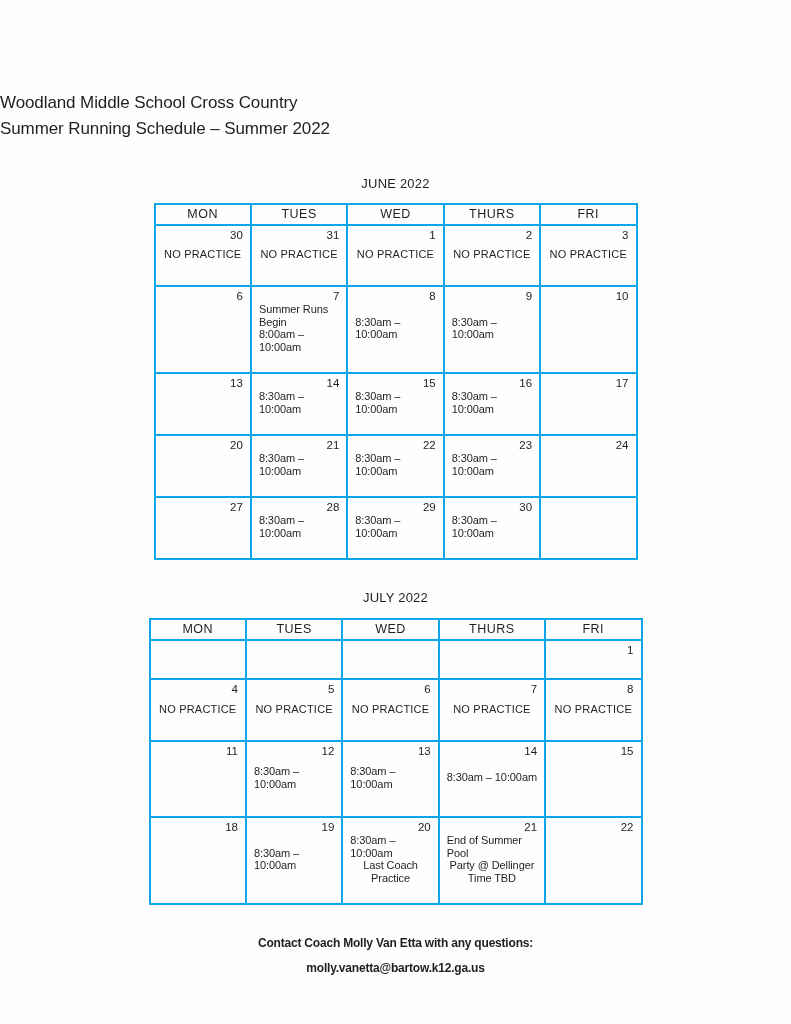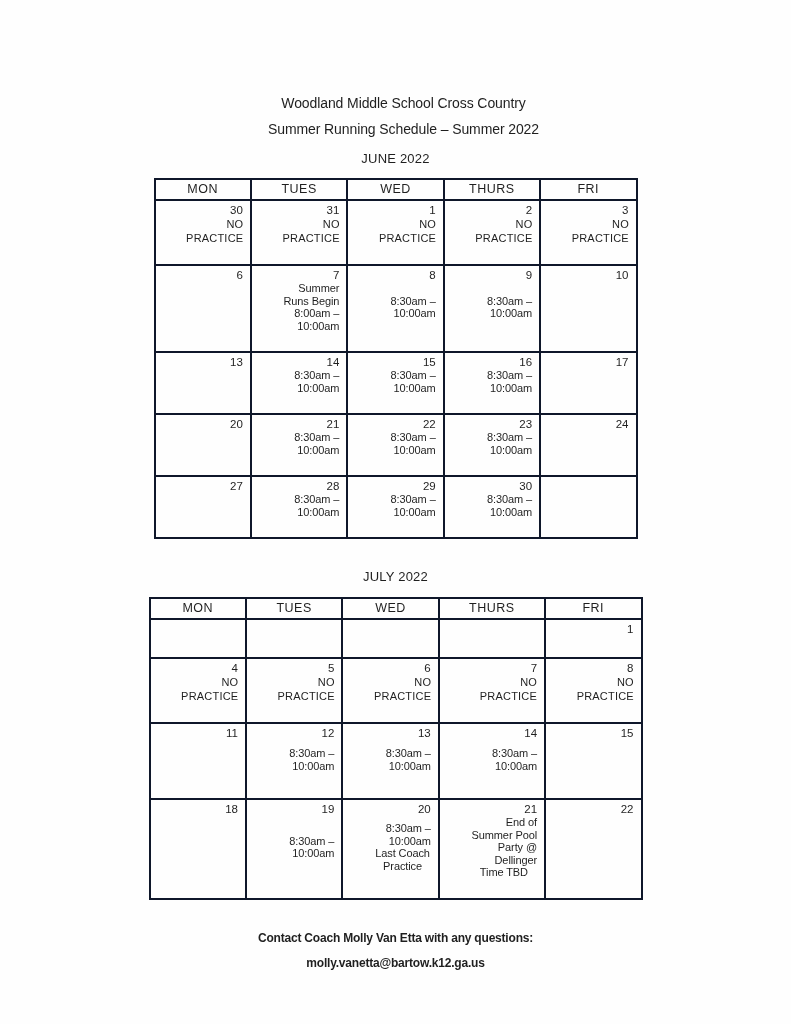--- a/index.html
+++ b/index.html
@@ -12,50 +12,48 @@
   .page {
     position: relative;
     width: 791px;
     height: 1024px;
     margin: 0 auto;
     background: #fefefe;
     padding-top: 90px;
     overflow: hidden;
   }
   .doc-title {
-    text-align: center;
-    font-size: 14px;
+    font-size: 17px;
     line-height: 26px;
     letter-spacing: -0.1px;
-    padding-left: 16px;
   }
   .notice {
     margin-top: 10px;
     text-align: center;
     font-size: 14px;
     font-weight: bold;
     letter-spacing: -0.25px;
   }
   .cal-title {
-    margin-top: 9px;
+    margin-top: 34px;
     text-align: center;
     font-size: 13px;
     line-height: 16px;
     letter-spacing: 0.2px;
   }
   .cal-title.second { margin-top: 30px; text-align: center; }
   table.cal {
     border-collapse: collapse;
     table-layout: fixed;
     margin: 11px auto 0 auto;
   }
   #cal-0 { width: 484px; }
   #cal-1 { width: 494px; margin-top: 12px; }
   .cal th, .cal td {
-    border: 2px solid #0f172a;
+    border: 2px solid #0ea5e9;
   }
   .cal th {
     height: 21px;
     font-weight: normal;
     font-size: 12.5px;
     letter-spacing: 0.5px;
     padding: 1px 0 2px 0;
     text-align: center;
   }
   .cal td {
@@ -83,22 +81,21 @@
     font-size: 11.5px;
     line-height: 14px;
     min-height: 14px;
   }
   .cell-lines {
     flex: 1;
     display: flex;
     flex-direction: column;
     justify-content: center;
     align-items: center;
-    text-align: right;
-    margin-left: 24px;
+    text-align: left;
   }
   .line-np {
     font-size: 11px;
     letter-spacing: 0.2px;
     line-height: 14px;
   }
   .line-sm {
     font-size: 11px;
     line-height: 12.5px;
     letter-spacing: -0.1px;

